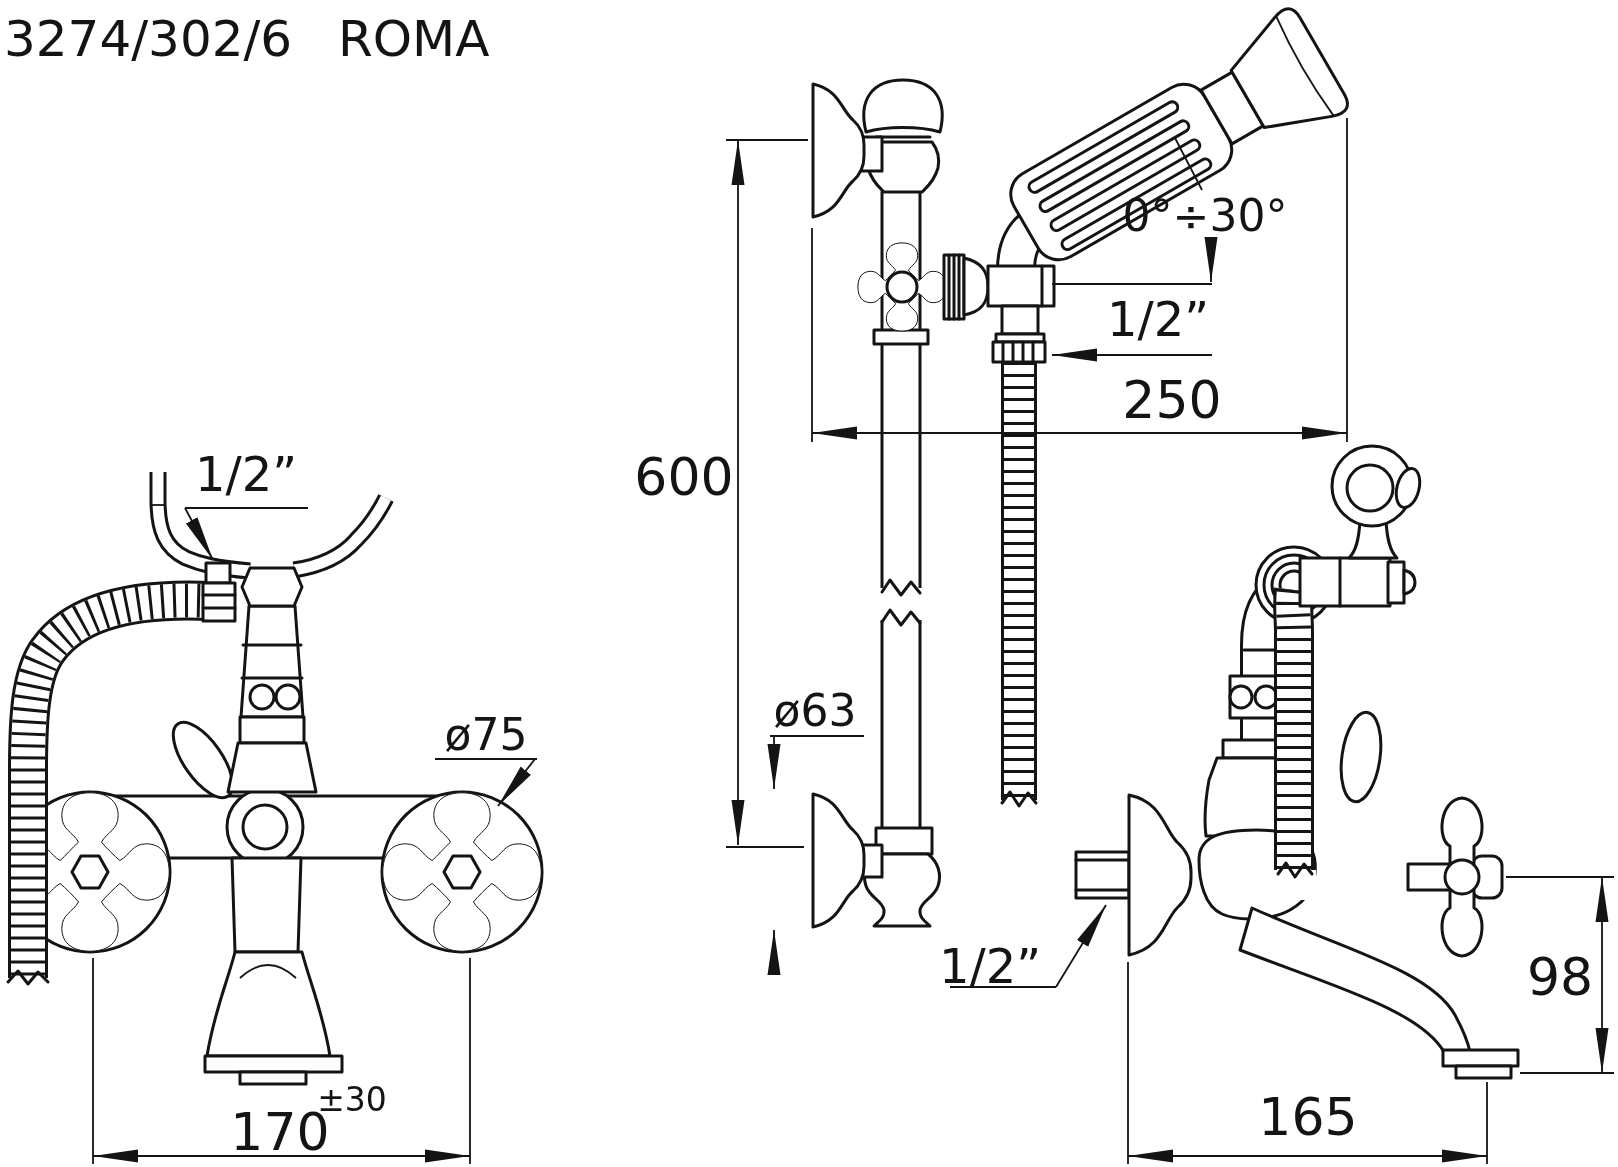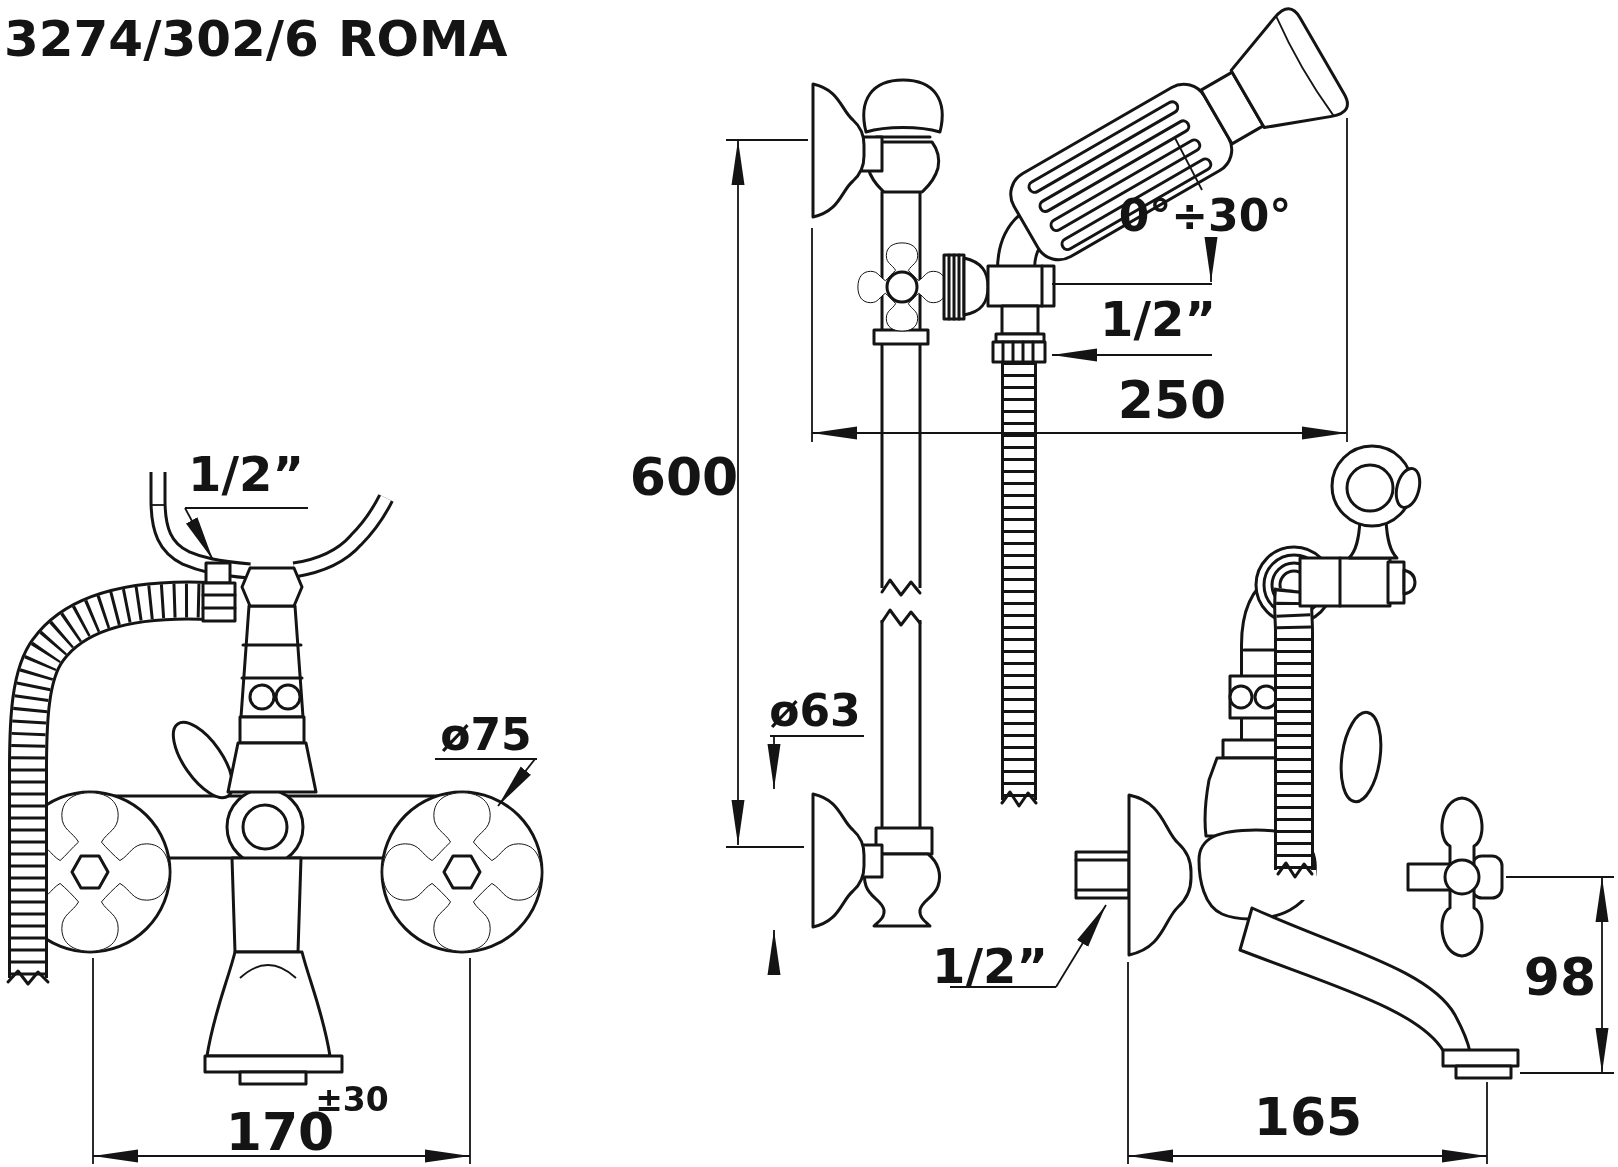--- a/index.html
+++ b/index.html
@@ -1,17 +1,17 @@
 <!DOCTYPE html>
 <html><head>
 <meta charset="utf-8">
 <style>
   html,body{margin:0;padding:0;background:#e8e8e8;}
   .sheet{position:relative;width:1618px;height:1167px;background:#ffffff;overflow:hidden;
-         font-family:"DejaVu Sans", sans-serif;font-weight:bold;}
+         font-family:"DejaVu Sans", sans-serif;}
   svg{position:absolute;left:0;top:0;}
   svg text{fill:#141414;font-family:"DejaVu Sans", sans-serif;}
   .outline{fill:#ffffff;stroke:#141414;stroke-width:3;stroke-linejoin:round;stroke-linecap:round;}
   .line{fill:none;stroke:#141414;stroke-width:3;stroke-linejoin:round;stroke-linecap:round;}
   .thin{fill:none;stroke:#141414;stroke-width:1.8;}
   .dim{fill:none;stroke:#141414;stroke-width:1.8;}
   .tubeK{fill:none;stroke:#141414;stroke-linecap:butt;}
   .tubeW{fill:none;stroke:#ffffff;stroke-linecap:butt;}
   .mask{fill:#ffffff;stroke:none;}
   .dimtxt{font-size:52px;}

